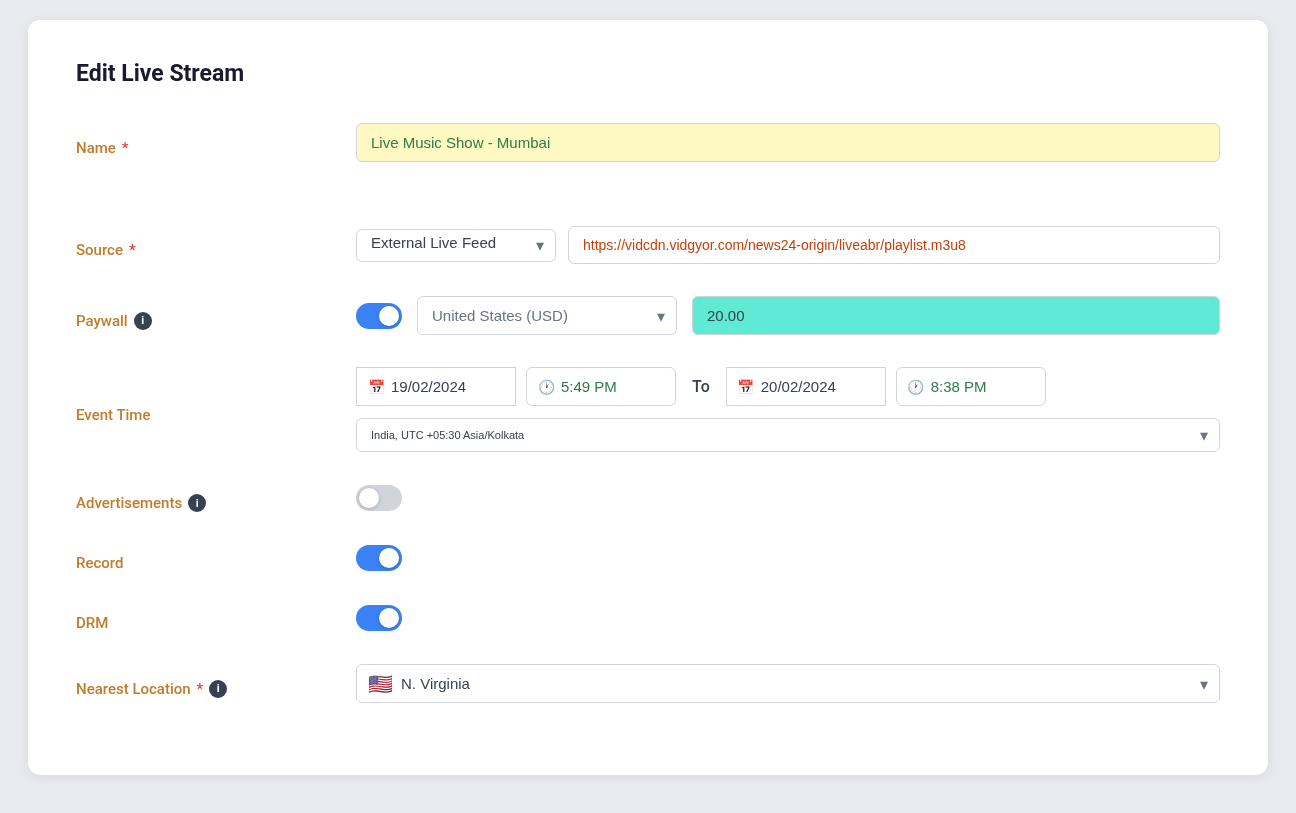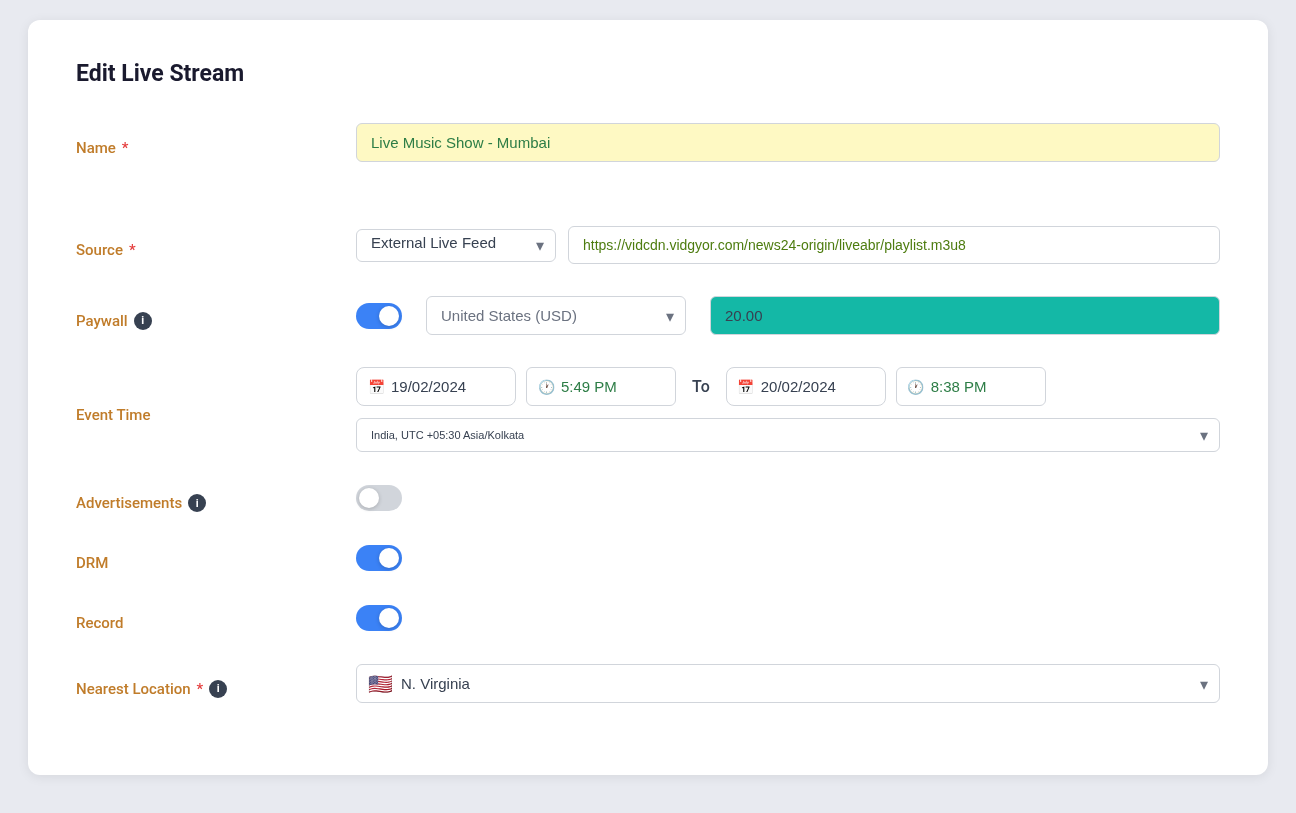--- a/index.html
+++ b/index.html
@@ -103,21 +103,21 @@
       transform: translateY(-50%);
       color: #6b7280;
       pointer-events: none;
     }
     .source-url-input {
       flex: 1;
       border: 1.5px solid #d1d5db;
       border-radius: 6px;
       padding: 10px 14px;
       font-size: 14px;
-      color: #4d7c0f;
+      color: #c2410c;
       outline: none;
       background: #fff;
     }
     
     .toggle-wrapper {
       display: flex;
       align-items: center;
       gap: 16px;
     }
     .toggle {
@@ -149,21 +149,21 @@
       top: 3px;
       transition: 0.3s;
       box-shadow: 0 1px 4px rgba(0,0,0,0.2);
     }
     .toggle-slider.on::before { left: 23px; }
     .toggle-slider.off::before { left: 3px; }
     
     .paywall-row {
       display: flex;
       align-items: center;
-      gap: 24px;
+      gap: 15px;
     }
     .currency-select-wrapper {
       position: relative;
       flex: 1;
       max-width: 260px;
     }
     .currency-select-wrapper select {
       width: 100%;
       border: 1.5px solid #d1d5db;
       border-radius: 6px;
@@ -186,41 +186,41 @@
       pointer-events: none;
     }
     .amount-input {
       flex: 1;
       border: 1.5px solid #d1d5db;
       border-radius: 6px;
       padding: 10px 14px;
       font-size: 15px;
       color: #374151;
       outline: none;
-      background: #14b8a6;
+      background: #5eead4;
     }
     .event-time-inputs {
       display: flex;
       align-items: center;
       gap: 10px;
     }
     .date-input-wrapper {
       position: relative;
       display: flex;
       align-items: center;
     }
     .date-input-wrapper .cal-icon {
       position: absolute;
       left: 12px;
       color: #6b7280;
       font-size: 14px;
     }
     .date-input-wrapper input {
       border: 1.5px solid #d1d5db;
-      border-radius: 8px;
+      border-radius: 0;
       padding: 10px 14px 10px 34px;
       font-size: 15px;
       color: #374151;
       outline: none;
       background: #fff;
       width: 160px;
     }
     .time-input-wrapper {
       position: relative;
       display: flex;
@@ -418,33 +418,33 @@
       <div class="toggle-wrapper">
         <label class="toggle">
           <input type="checkbox" style="">
           <span class="toggle-slider off"></span>
         </label>
       </div>
     </div>
   </div>
 
   <div class="form-row">
-    <div class="form-label">DRM</div>
+    <div class="form-label">Record</div>
     <div class="form-controls">
       <div class="toggle-wrapper">
         <label class="toggle">
           <input type="checkbox" checked="" style="">
           <span class="toggle-slider on"></span>
         </label>
       </div>
     </div>
   </div>
 
   <div class="form-row">
-    <div class="form-label">Record</div>
+    <div class="form-label">DRM</div>
     <div class="form-controls">
       <div class="toggle-wrapper">
         <label class="toggle">
           <input type="checkbox" checked="" style="">
           <span class="toggle-slider on"></span>
         </label>
       </div>
     </div>
   </div>
 

